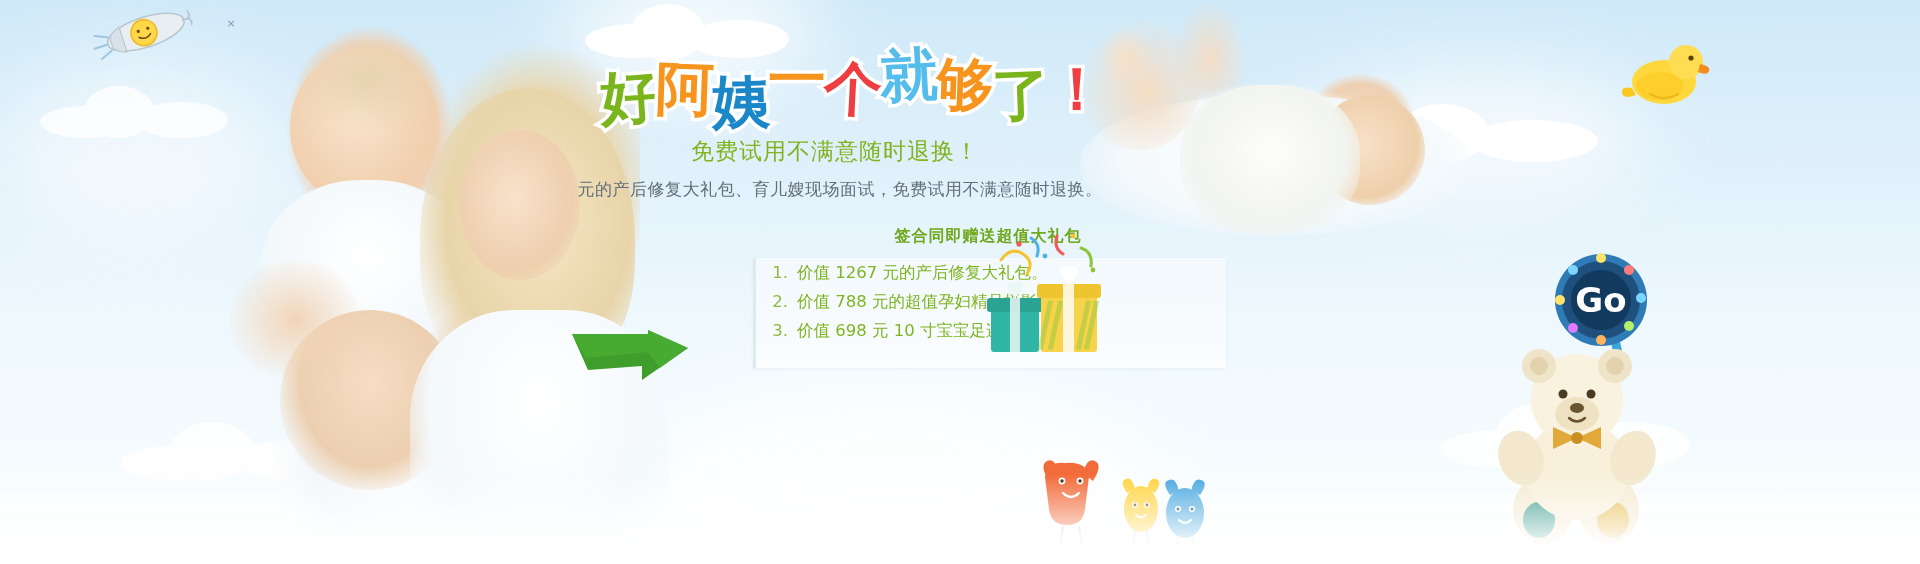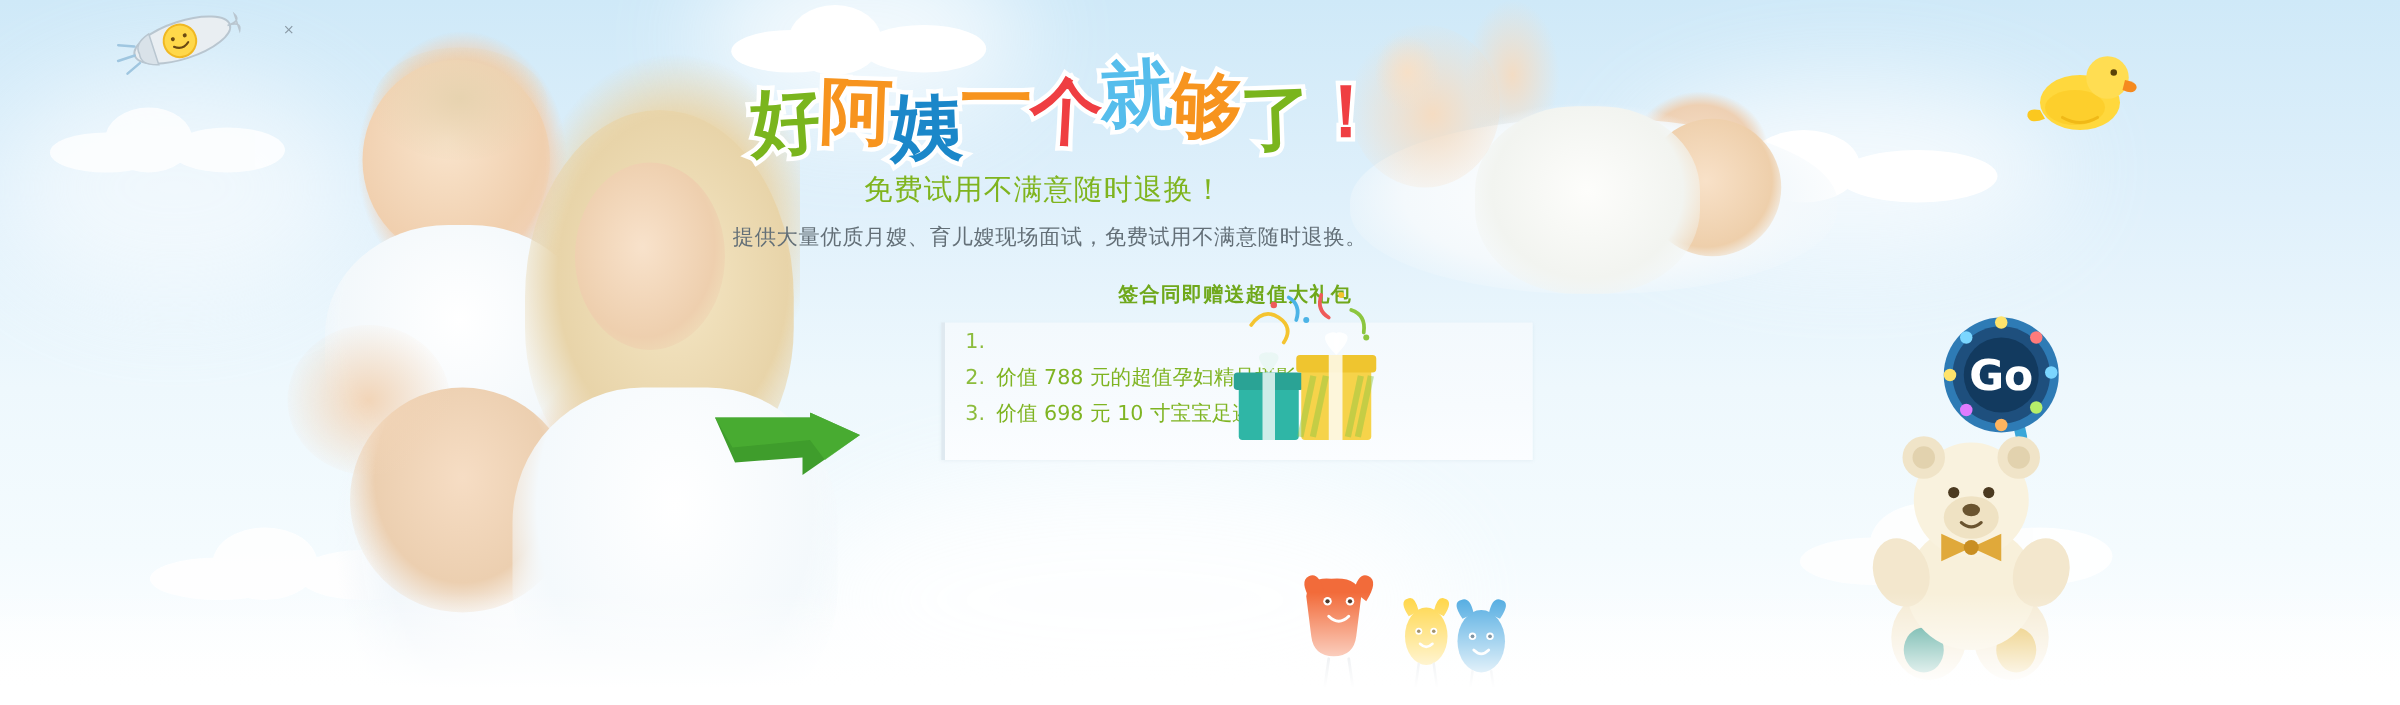--- a/index.html
+++ b/index.html
@@ -196,27 +196,28 @@
       </g>
     </svg>
   </div>
   <div class="rocket-close">×</div>
 
   <div class="headline">
     <span class="hl-0" style="color: rgb(122, 181, 29);">好</span><span class="hl-1" style="color: rgb(247, 148, 30);">阿</span><span class="hl-2" style="color: rgb(27, 135, 201);">姨</span><span class="hl-3" style="color: rgb(247, 148, 30);">一</span><span class="hl-4" style="color: rgb(239, 62, 66);">个</span><span class="hl-5" style="color: rgb(85, 189, 236);">就</span><span class="hl-6" style="color: rgb(247, 148, 30);">够</span><span class="hl-7" style="color: rgb(122, 181, 29);">了</span><span class="hl-8" style="color: rgb(239, 62, 66);">！</span>
   </div>
 
   <div class="subtitle">免费试用不满意随时退换！</div>
-  <div class="desc">提供大量优质月嫂、育儿嫂现场面试，免费试用不满意随时退换。</div>
+  <div class="desc">元的产后修复大礼包、育儿嫂现场面试，免费试用不满意随时退换。</div>
 
   <div class="gift-panel"></div>
   <div class="gift-title">签合同即赠送超值大礼包</div>
   <ul class="gift-list">
     <li>
       <span class="num">1.</span>
+      <span>价值 1267 元的产后修复大礼包。</span>
     </li>
     <li>
       <span class="num">2.</span>
       <span>价值 788 元的超值孕妇精品摄影。</span>
     </li>
     <li>
       <span class="num">3.</span>
       <span>价值 698 元 10 寸宝宝足迹框。</span>
     </li>
   </ul>

